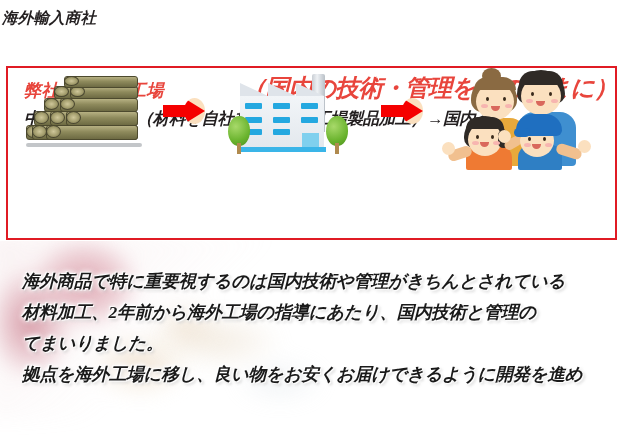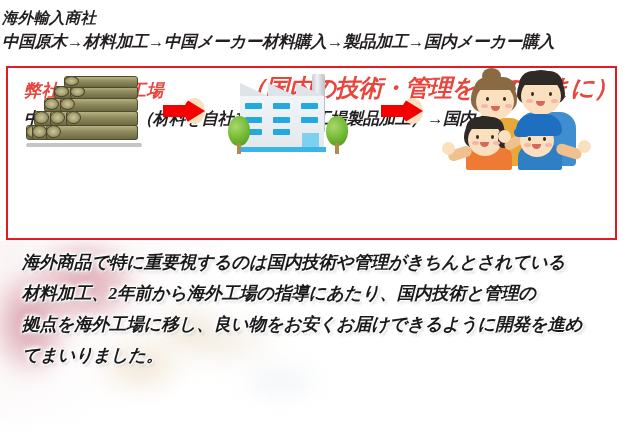--- a/index.html
+++ b/index.html
@@ -314,21 +314,21 @@
     height: 120px;
     filter: blur(10px);
     opacity: .45;
     background:
       radial-gradient(ellipse 80px 36px at 70px 40px, rgba(226,208,182,.9) 0%, rgba(255,255,255,0) 80%),
       radial-gradient(ellipse 60px 30px at 130px 80px, rgba(214,222,228,.8) 0%, rgba(255,255,255,0) 80%);
   }
   #paragraph {
     position: absolute;
     left: 22px;
-    top: 6px;
+    top: 25px;
     width: 600px;
   }
   #paragraph p {
     margin: 0;
     font-size: 17.5px;
     font-weight: 700;
     font-style: italic;
     line-height: 31px;
     letter-spacing: -0.2px;
     color: #1a1a1a;
@@ -336,21 +336,20 @@
       0 0 6px #ffffff, 0 0 6px #ffffff, 0 0 4px #ffffff,
       1px 1px 0 rgba(255,255,255,.9), -1px -1px 0 rgba(255,255,255,.9),
       2px 2px 3px rgba(120,120,120,.45);
   }
 </style>
 </head>
 <body>
 
 <div id="top-text">
   <div class="top-line-1">海外輸入商社</div>
-  <div class="top-line-2">中国原木→材料加工→中国メーカー材料購入→製品加工→国内メーカー購入</div>
 </div>
 
 <div id="red-box">
   <div class="box-heading-row">
     <div class="heading-left">弊社　海外新工場</div>
     <div class="heading-right">（国内の技術・管理をそのままに）</div>
   </div>
   <div class="box-line-2">中国原木購入→（材料を自社加工・弊社工場製品加工）→国内へ</div>
 </div>
 
@@ -489,16 +488,16 @@
     </div>
   </div>
 </div>
 
 <div id="bottom-block">
   <div id="bg-photo"></div>
   <div id="bg-photo2"></div>
   <div id="paragraph">
     <p>海外商品で特に重要視するのは国内技術や管理がきちんとされている</p>
     <p>材料加工、2年前から海外工場の指導にあたり、国内技術と管理の</p>
+    <p>てまいりました。</p>
     <p>拠点を海外工場に移し、良い物をお安くお届けできるように開発を進め</p>
-    <p>てまいりました。</p>
   </div>
 </div>
 
 </body></html>

